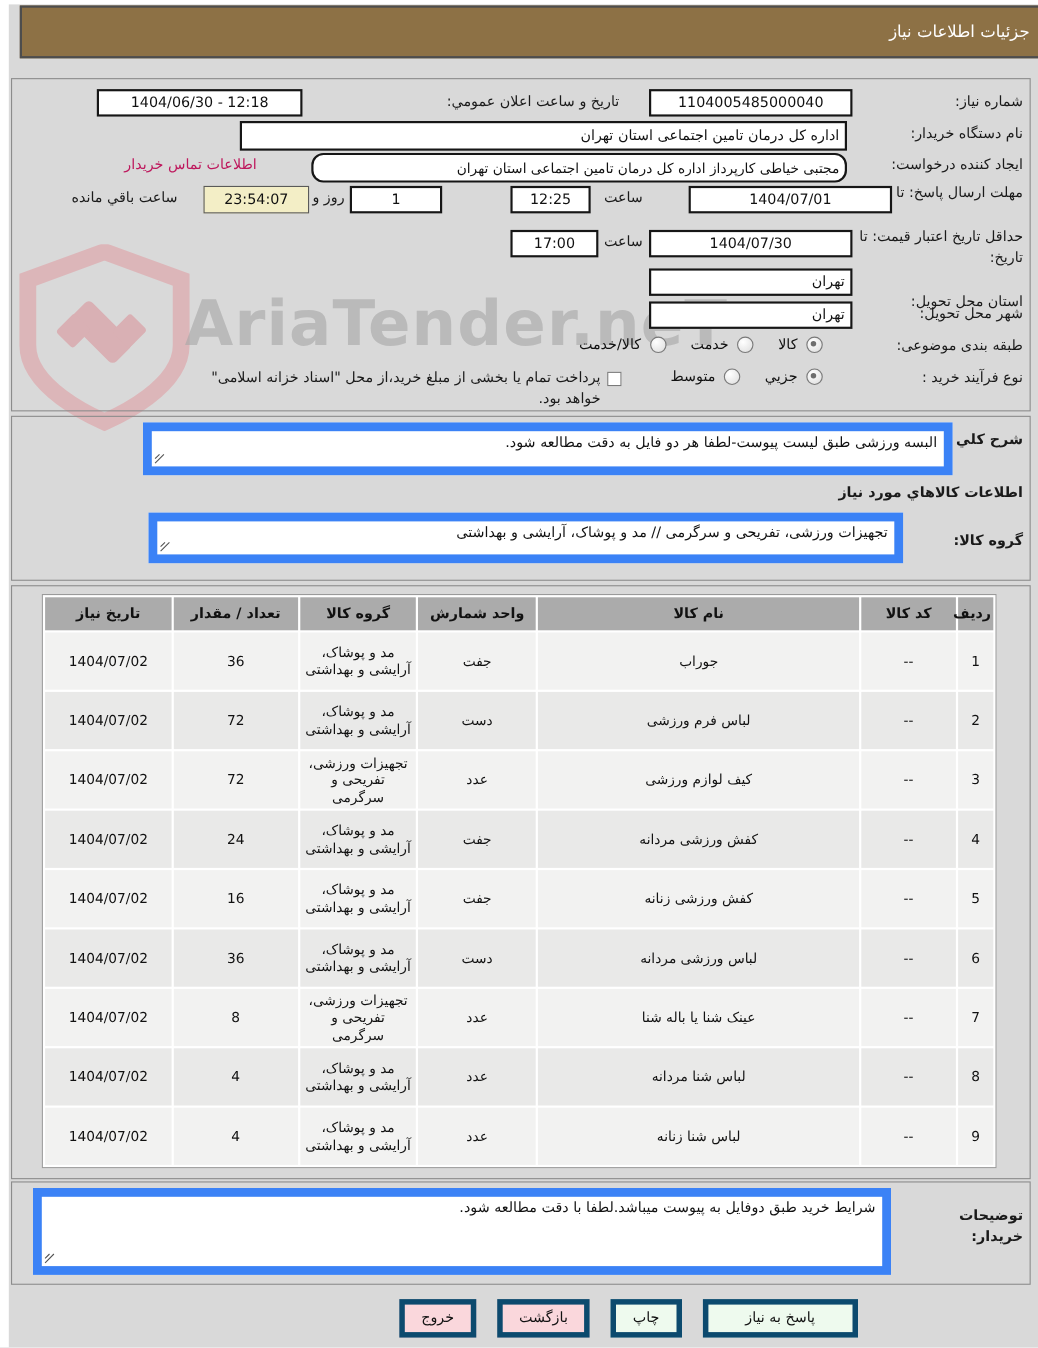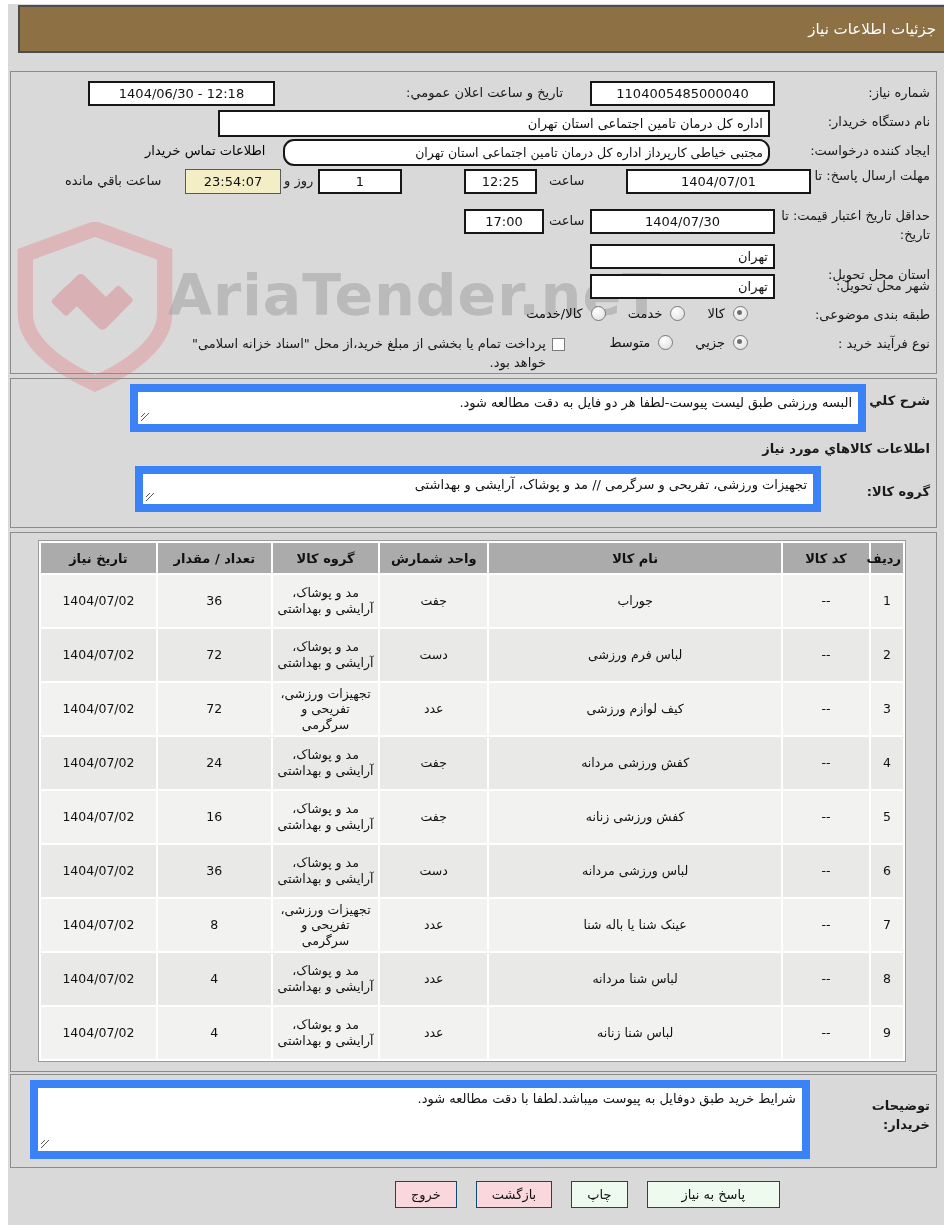--- a/index.html
+++ b/index.html
@@ -26,21 +26,21 @@
     display:flex;align-items:center;box-sizing:border-box;
     padding:0 5px;white-space:nowrap;overflow:hidden;
   }
   .inp.center{justify-content:center;}
   .inp.ltr{direction:ltr;}
   .timerbox{
     position:absolute;background:#f3eec6;border:1px solid #5a5a5a;
     display:flex;align-items:center;justify-content:center;
     box-sizing:border-box;direction:ltr;
   }
-  .link{color:#000000;cursor:pointer;margin-left:32px;}
+  .link{color:#be185d;cursor:pointer;}
   .txtarea{
     position:absolute;background:#fff;border:8px solid #3b82f6;
     box-sizing:border-box;padding:3px 6px;overflow:hidden;text-align:right;
   }
   .resize-glyph{position:absolute;left:2px;bottom:2px;}
   
   .radio-row{position:absolute;display:flex;direction:rtl;align-items:center;gap:22px;}
   .radio-item{display:flex;align-items:center;gap:8px;}
   .radio{
     width:13px;height:13px;border-radius:50%;
@@ -71,21 +71,21 @@
     padding:1px 3px;font-size:12.5px;line-height:1.25;
   }
   table.goods tr:nth-child(odd) td{background:#f2f2f1;}
   table.goods tr:nth-child(even) td{background:#e9e9e8;}
   td.c-date,td.c-row,td.c-qty{font-size:13px;}
   td.c-date{direction:ltr;}
   
   .btnrow{position:absolute;top:1181px;right:164px;display:flex;direction:rtl;gap:19px;}
   .btn{
     height:25px;display:flex;align-items:center;justify-content:center;
-    padding:0 15px;border:1px solid #0c4a6e;font-size:13px;cursor:pointer;
+    padding:0 15px;border:5px solid #0c4a6e;font-size:13px;cursor:pointer;
     font-family:"DejaVu Sans",sans-serif;white-space:nowrap;
   }
   .btn.green{background:#eefaee;}
   .btn.pink{background:#fad7dc;}
   .btn.wide{padding:0 34px;}
   
   .wm-text{
     position:absolute;left:168px;top:262px;z-index:0;
     font-size:57px;font-weight:bold;color:#a8a8a8;opacity:.62;
     font-family:"DejaVu Sans",sans-serif;letter-spacing:1px;direction:ltr;

